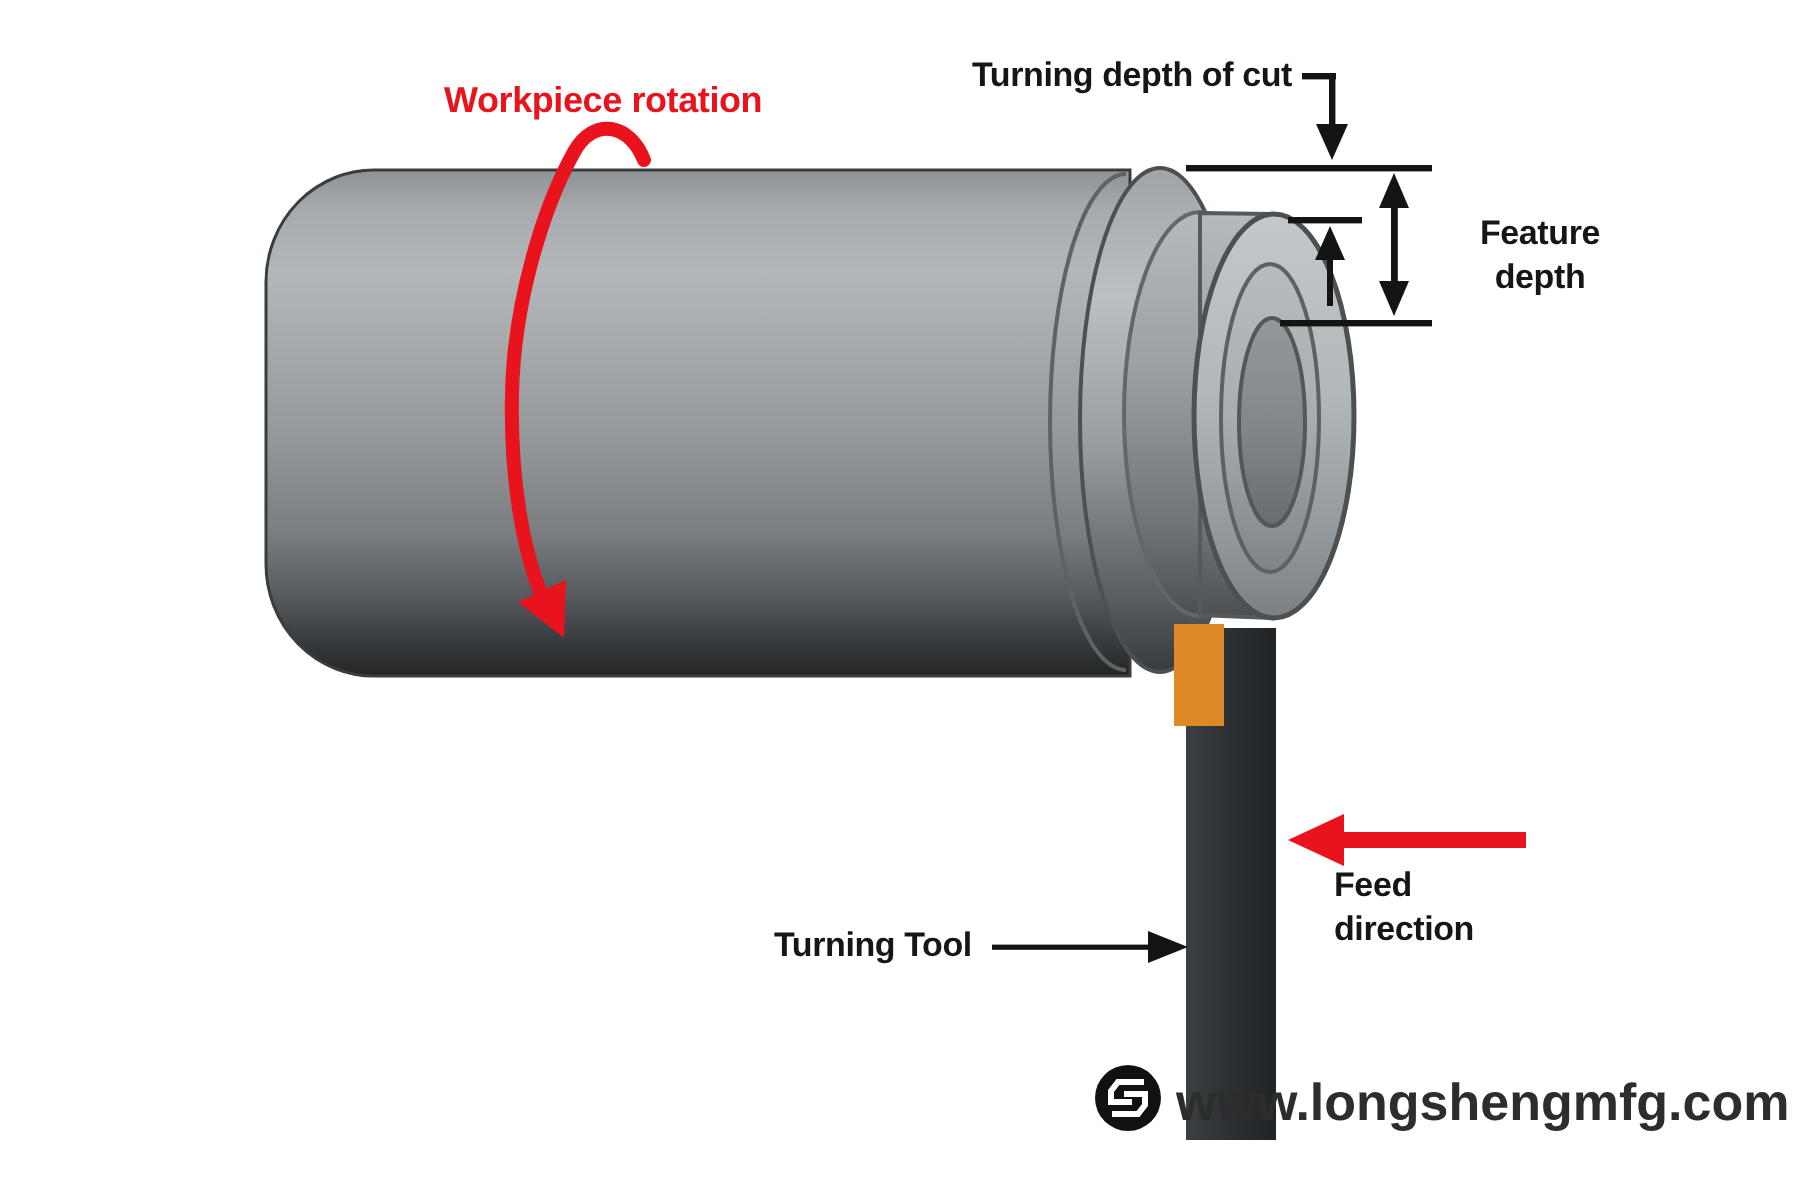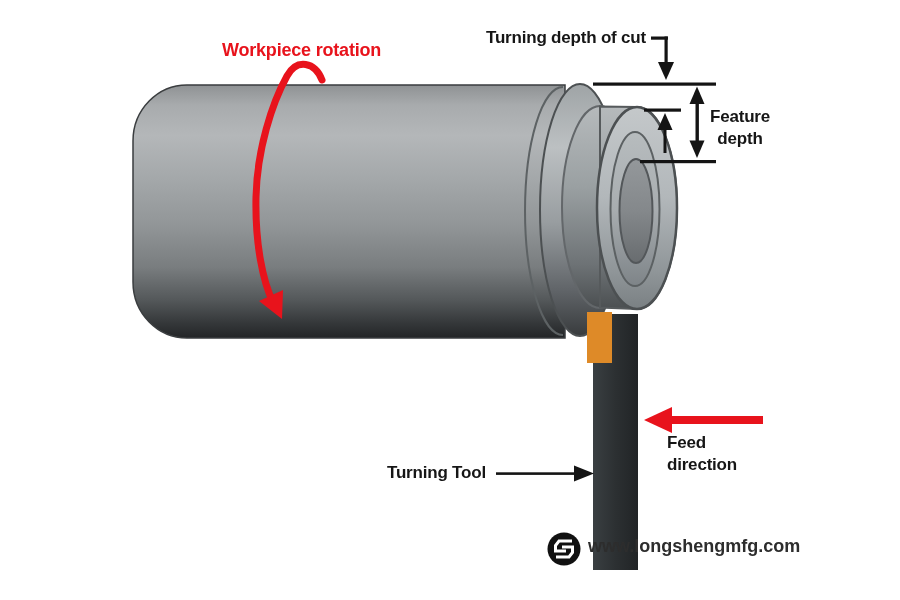--- a/index.html
+++ b/index.html
@@ -6,27 +6,27 @@
   #canvas{
     position:relative;width:900px;height:600px;background:#ffffff;overflow:hidden;
     font-family:"Liberation Sans", sans-serif;
   }
   #scene{position:absolute;left:0;top:0;width:900px;height:600px;}
   .lbl{
     position:absolute;font-weight:700;font-size:17px;line-height:22px;
     color:#161616;white-space:pre-line;letter-spacing:-0.2px;
   }
   .lbl.red{color:#e8131c;font-size:18px;}
-  #feature-depth-label{left:700px;top:106px;width:80px;text-align:center;}
+  #feature-depth-label{left:700px;top:106px;width:80px;text-align:center;padding-left:30px;}
   #radial-depth-label{left:486px;top:27px;}
   #workpiece-rotation-label{left:222px;top:39px;}
   #feed-direction-label{left:667px;top:432px;}
   #turning-tool-label{left:387px;top:462px;}
   #watermark{
-    position:absolute;left:588px;top:536px;font-size:18px;font-weight:700;
+    position:absolute;left:588px;top:536px;font-size:26px;font-weight:700;
     color:#2d2d2d;letter-spacing:0px;
   }
 </style>
 </head>
 <body>
 
 <div id="canvas">
 
   <svg id="scene" viewBox="0 0 900 600">
     <defs>

